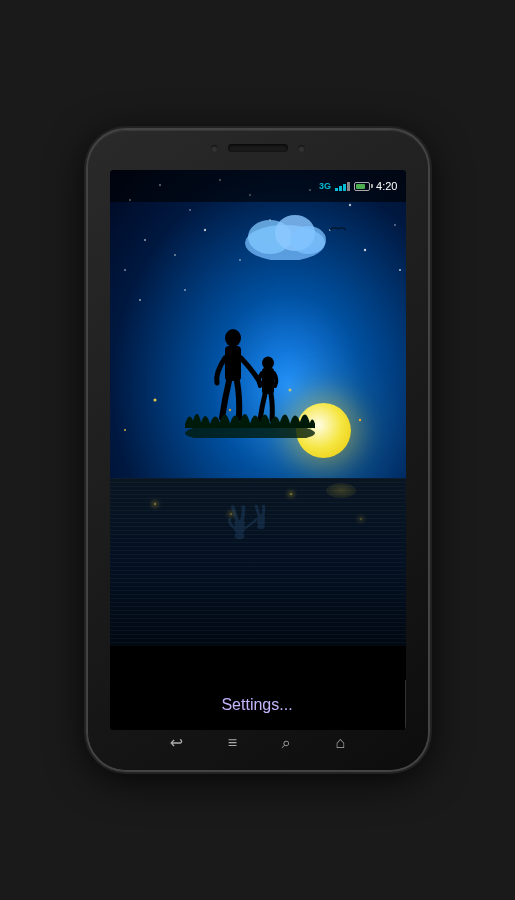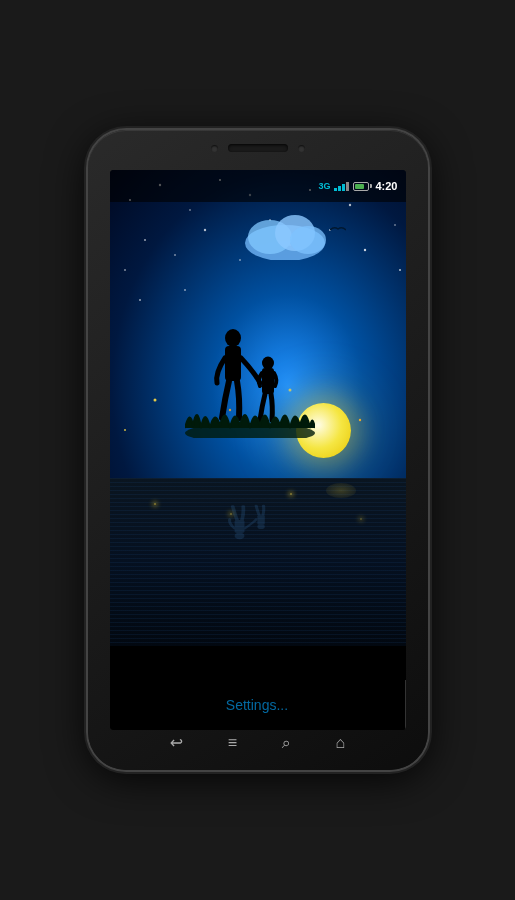--- a/index.html
+++ b/index.html
@@ -132,21 +132,21 @@
     }
     .battery-fill {
       width: 75%;
       height: 100%;
       background: #4caf50;
       border-radius: 1px;
     }
     .status-time {
       color: white;
       font-size: 11px;
-      font-weight: bold;
+      font-weight: normal;
       margin-left: 2px;
     }
 
     
     .wallpaper-container {
       width: 100%;
       height: 100%;
       position: relative;
       overflow: hidden;
     }
@@ -214,22 +214,22 @@
       display: flex;
       align-items: center;
     }
 
     .action-btn {
       flex: 1;
       height: 100%;
       display: flex;
       align-items: center;
       justify-content: center;
-      color: #0369a1;
-      font-size: 14px;
+      color: #c4b5fd;
+      font-size: 16px;
       cursor: pointer;
       border: none;
       background: transparent;
     }
 
     .action-btn:first-child {
       border-right: 1px solid rgba(255,255,255,0.2);
     }
 
     

